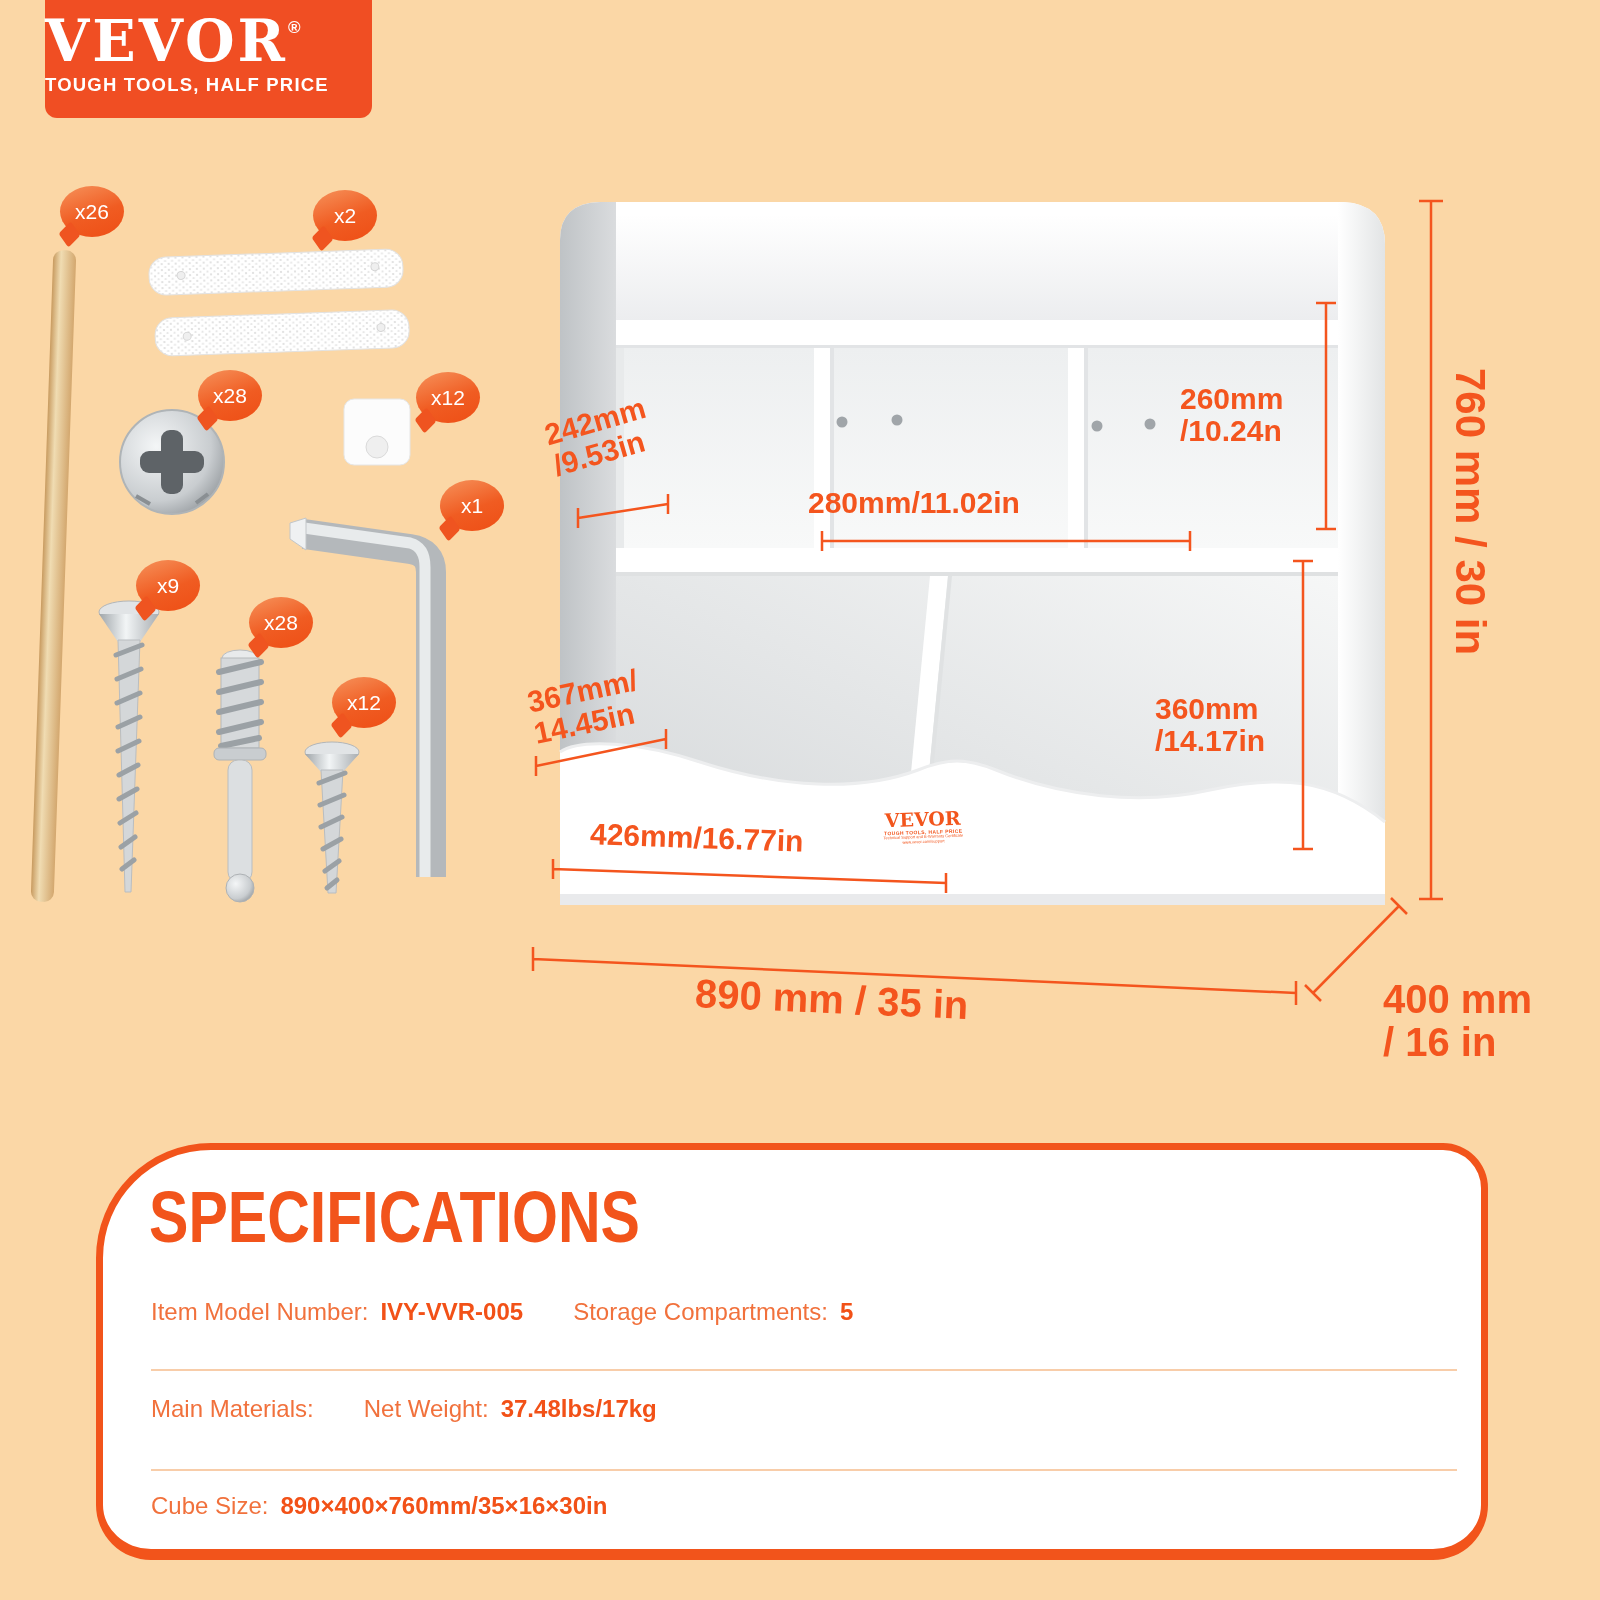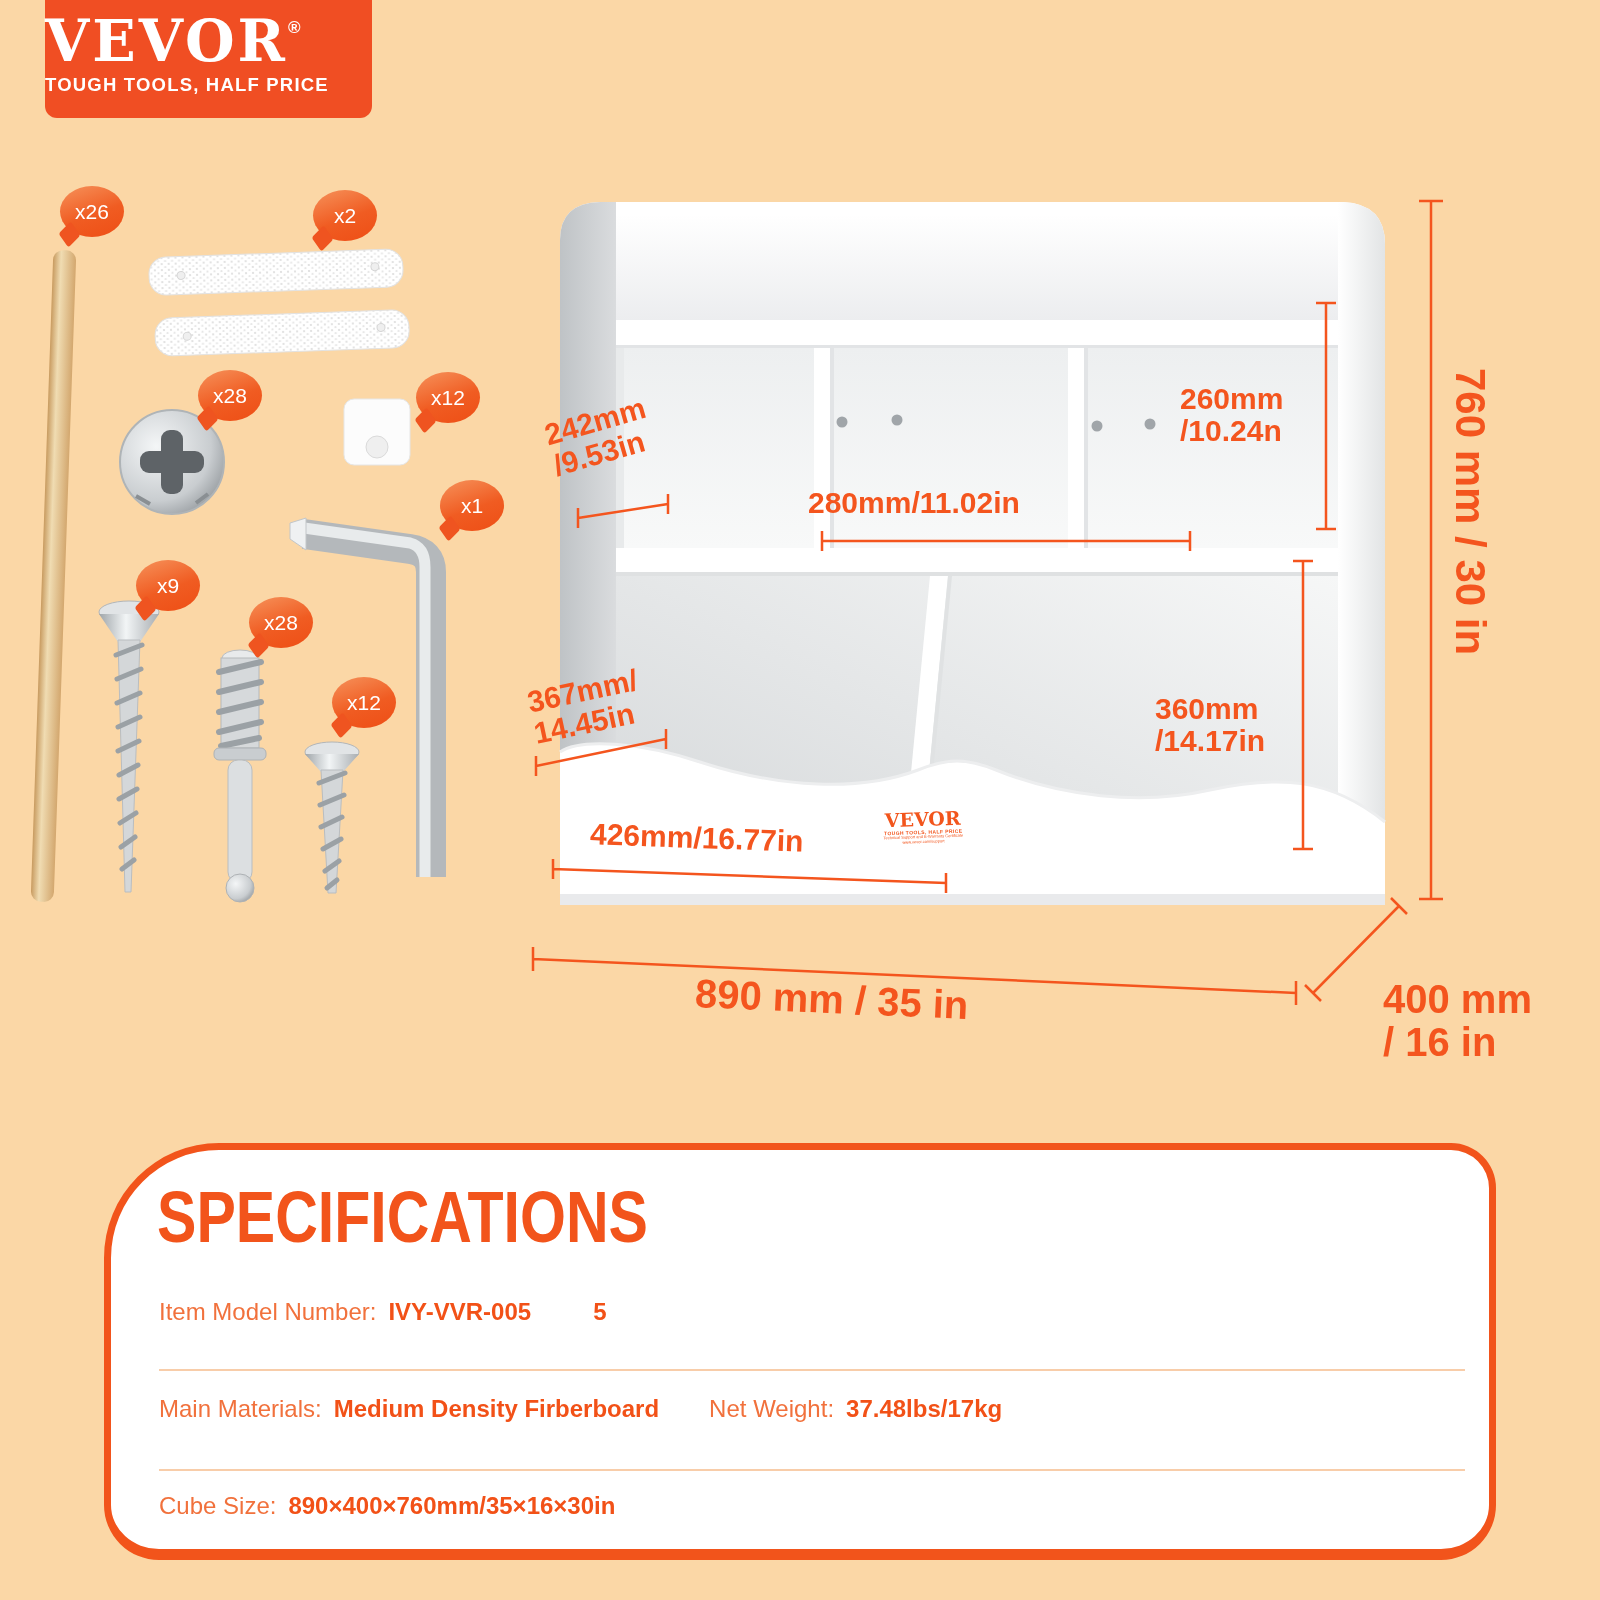--- a/index.html
+++ b/index.html
@@ -21,21 +21,21 @@
   .badge::after{content:'';position:absolute;left:1px;bottom:-6px;width:17px;height:17px;
     background:#EF5420;border-radius:3px;transform:rotate(55deg) skew(10deg);z-index:-1;}
 
   
   .dim{position:absolute;color:#F4551E;font-weight:bold;line-height:1.08;z-index:6;}
   .dim span{display:block;}
   .dim-30{font-size:30px;}
   .dim-40{font-size:40px;}
 
   
-  .specs-panel{position:absolute;left:104px;top:1143px;width:1392px;height:417px;background:#fff;
+  .specs-panel{position:absolute;left:96px;top:1143px;width:1392px;height:417px;background:#fff;
     border:7px solid #F2541B;border-bottom-width:11px;border-radius:115px 45px 55px 55px;box-sizing:border-box;}
   .specs-title{position:absolute;left:46px;top:26px;color:#F2541B;font-weight:bold;font-size:72px;
     letter-spacing:0;transform:scaleX(.82);transform-origin:left center;white-space:nowrap;}
   .spec-row{position:absolute;left:48px;display:flex;align-items:baseline;white-space:nowrap;font-size:24px;}
   .spec-label{color:#F1713C;font-weight:normal;}
   .spec-value{color:#F25117;font-weight:bold;margin-left:12px;}
   .spec-gap{width:50px;}
   .spec-divider{position:absolute;left:48px;width:1306px;height:2px;background:#F8CDA9;}
 
   
@@ -276,27 +276,27 @@
       <span>/ 16 in</span>
   </div>
 
   <div class="specs-panel">
     <div class="specs-title">SPECIFICATIONS</div>
 
     <div class="spec-row" style="top:148px;">
       <span class="spec-label">Item Model Number:</span>
       <span class="spec-value">IVY-VVR-005</span>
       <span class="spec-gap"></span>
+      <span class="spec-label">Storage Compartments:</span>
       <span class="spec-value">5</span>
     </div>
     <div class="spec-divider" style="top:219px;"></div>
 
     <div class="spec-row" style="top:245px;">
       <span class="spec-label">Main Materials:</span>
-      <span class="spec-value">Medium Density Firberboard</span>
       <span class="spec-gap"></span>
       <span class="spec-label">Net Weight:</span>
       <span class="spec-value">37.48lbs/17kg</span>
     </div>
     <div class="spec-divider" style="top:319px;"></div>
 
     <div class="spec-row" style="top:342px;">
       <span class="spec-label">Cube Size:</span>
       <span class="spec-value">890×400×760mm/35×16×30in</span>
     </div>

